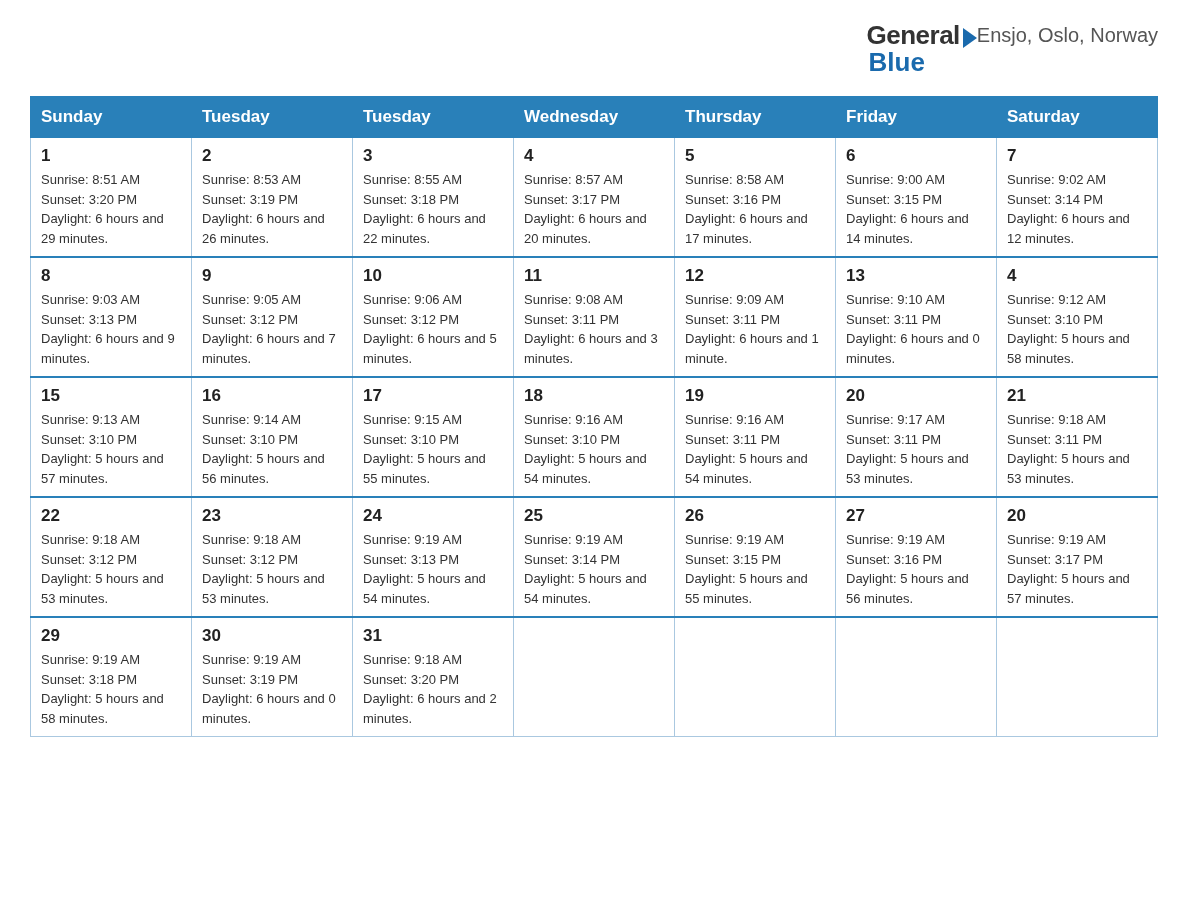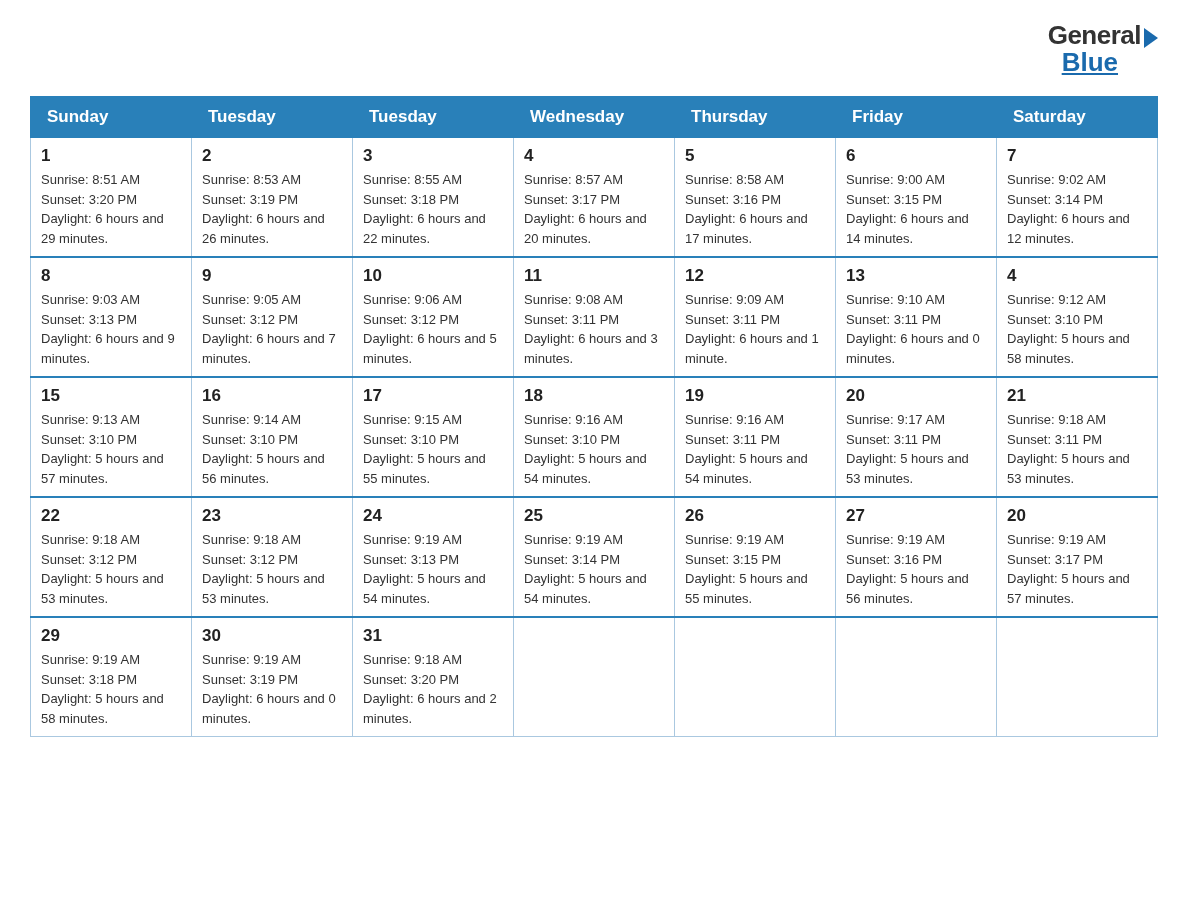--- a/index.html
+++ b/index.html
@@ -38,22 +38,21 @@
       border-top: 10px solid transparent;
       border-bottom: 10px solid transparent;
       margin-left: 3px;
       margin-top: 4px;
     }
     .logo-blue {
       font-size: 26px;
       font-weight: bold;
       color: #1a6aad;
       margin-top: -4px;
-      margin-left: 14px;
-      text-decoration: underline;
+      margin-left: 2px;
     }
     .title-section {
       text-align: right;
     }
     .month-title {
       font-size: 52px;
       font-weight: bold;
       color: #222;
       line-height: 1.1;
     }
@@ -65,21 +64,21 @@
     .calendar-table {
       width: 100%;
       border-collapse: collapse;
       border: 1px solid #2980b9;
     }
     .calendar-table th {
       background-color: #2980b9;
       color: #fff;
       font-size: 17px;
       font-weight: bold;
-      padding: 10px 16px;
+      padding: 10px 10px;
       text-align: left;
       border: 1px solid #2980b9;
     }
     .calendar-table td {
       vertical-align: top;
       border: 1px solid #aac8e0;
       padding: 8px 10px;
       width: 14.28%;
       min-height: 100px;
     }
@@ -107,20 +106,21 @@
 
 <div class="header">
   <div class="logo">
     <div class="logo-top">
       <span class="logo-general">General</span>
       <div class="logo-arrow"></div>
     </div>
     <span class="logo-blue">Blue</span>
   </div>
   <div class="title-section">
+    <div class="location">Ensjo, Oslo, Norway</div>
   </div>
 </div>
 
 <table class="calendar-table">
   <thead>
     <tr>
     <th>Sunday</th>
         <th>Tuesday</th>
         <th>Tuesday</th>
         <th>Wednesday</th>

